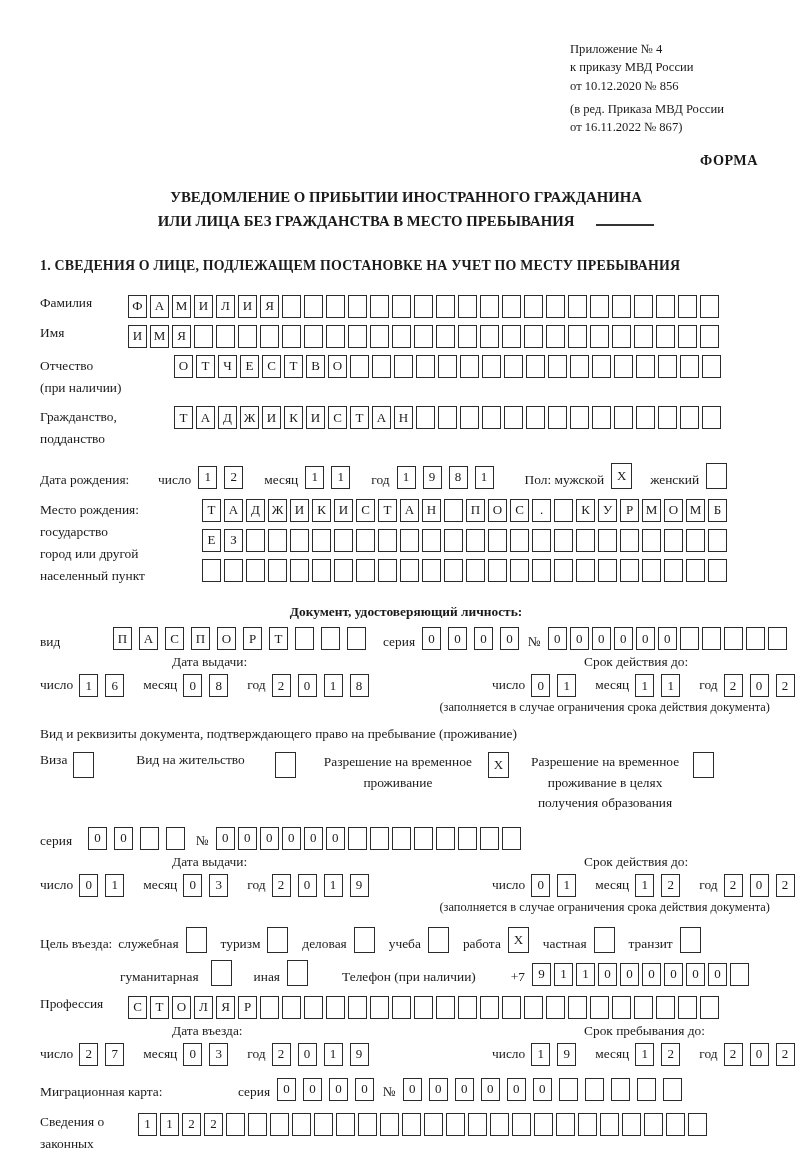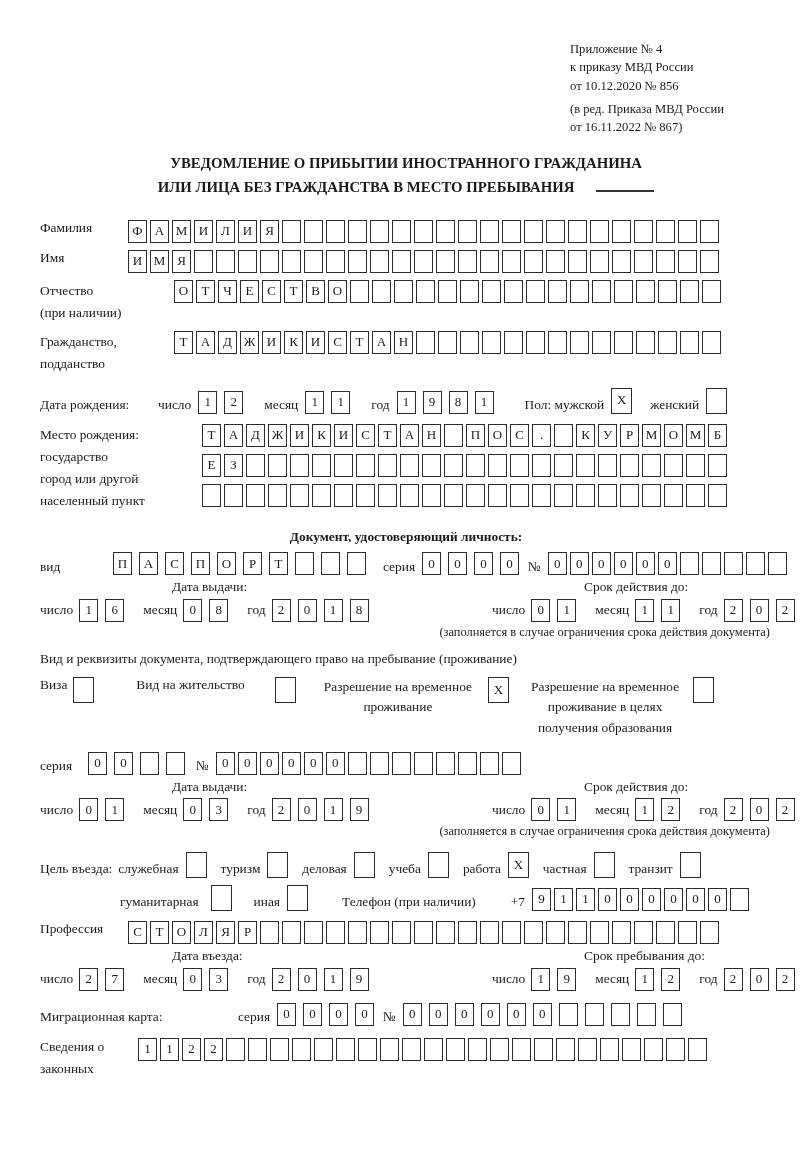--- a/index.html
+++ b/index.html
@@ -78,28 +78,30 @@
 <div class="page">
 
   <div class="corner">
     <div>Приложение № 4</div>
     <div>к приказу МВД России</div>
     <div>от 10.12.2020 № 856</div>
     <div class="gap">(в ред. Приказа МВД России</div>
     <div>от 16.11.2022 № 867)</div>
   </div>
 
+  <div class="forma">ФОРМА</div>
 
   <div class="title">
     <div>УВЕДОМЛЕНИЕ О ПРИБЫТИИ ИНОСТРАННОГО ГРАЖДАНИНА</div>
     <div>
       <span>ИЛИ ЛИЦА БЕЗ ГРАЖДАНСТВА В МЕСТО ПРЕБЫВАНИЯ</span><span class="u-line"></span>
     </div>
   </div>
 
+  <div class="section-h">1. СВЕДЕНИЯ О ЛИЦЕ, ПОДЛЕЖАЩЕМ ПОСТАНОВКЕ НА УЧЕТ ПО МЕСТУ ПРЕБЫВАНИЯ</div>
 
   <div class="row mt20">
     <span class="lbl w-sm">Фамилия</span>
     <span class="cells">
         <span class="cell">Ф</span>
         <span class="cell">А</span>
         <span class="cell">М</span>
         <span class="cell">И</span>
         <span class="cell">Л</span>
         <span class="cell">И</span>

